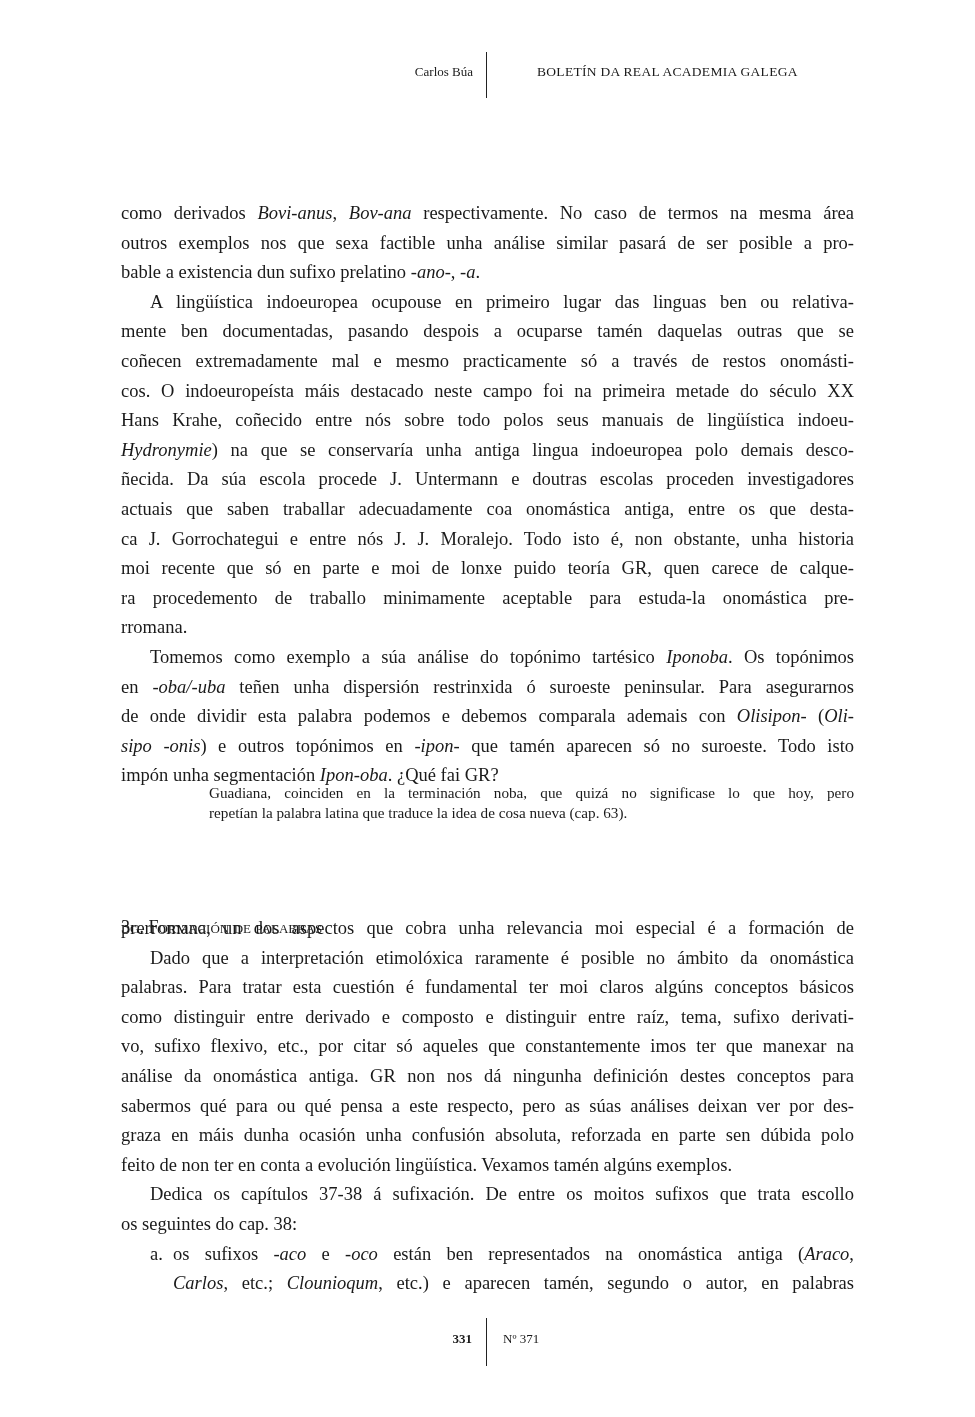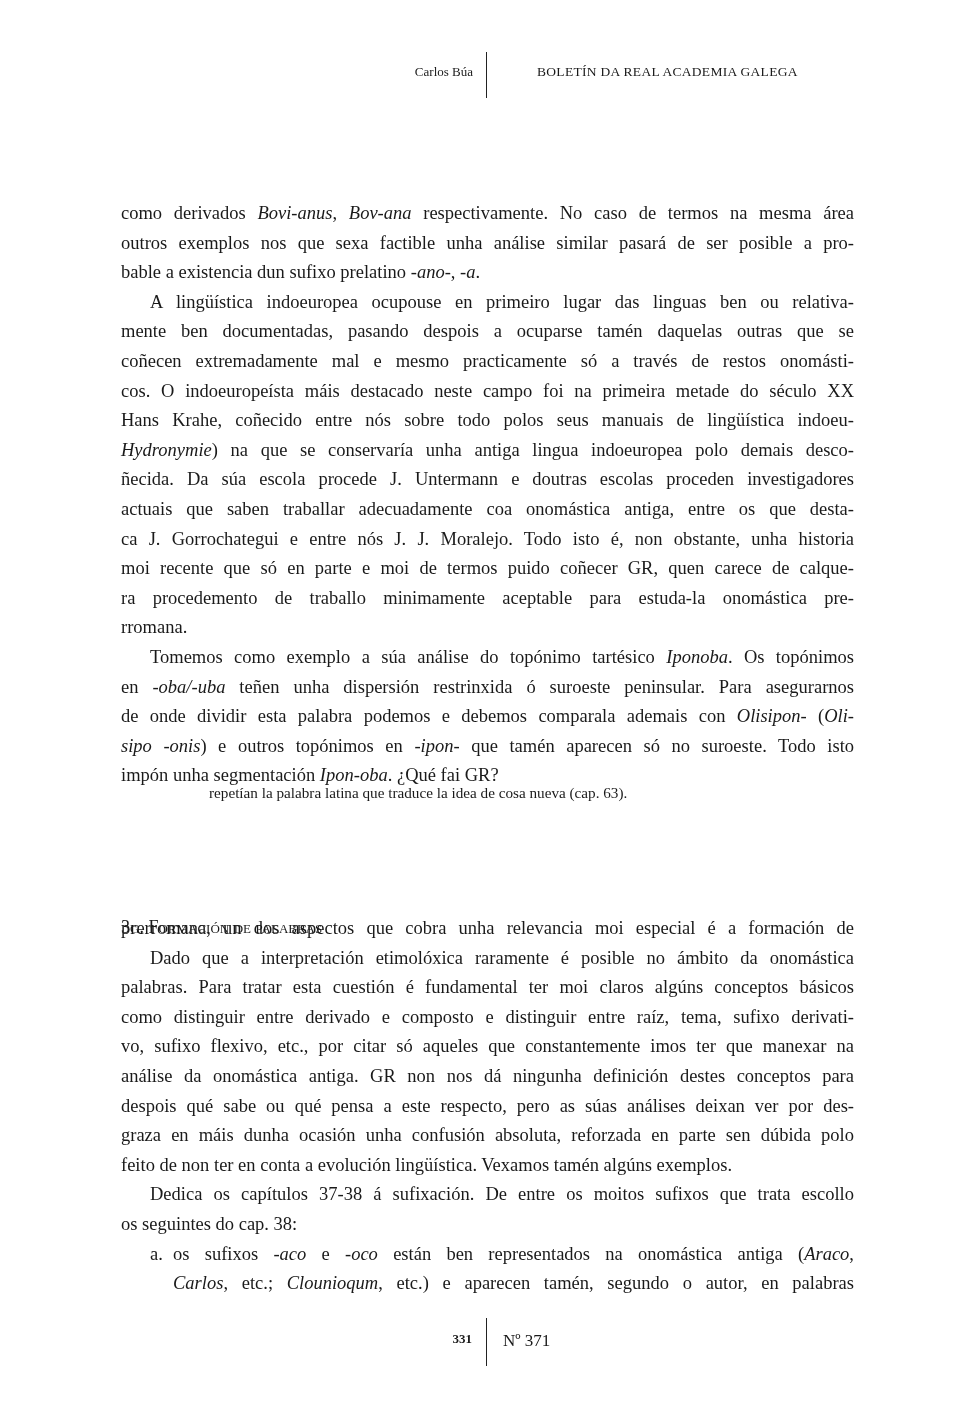--- a/index.html
+++ b/index.html
@@ -13,21 +13,21 @@
   .line { height: 29.6px; line-height: 29.6px; font-size: 18.5px; white-space: nowrap; }
   .j { text-align: justify; text-align-last: justify; }
   .l { text-align: left; }
   .ind { padding-left: 29px; }
   .quote { position: absolute; left: 209px; width: 645px; top: 783px; }
   .qline { height: 20px; line-height: 20px; font-size: 15.2px; white-space: nowrap; }
   .heading { position: absolute; left: 121px; top: 917px; font-size: 18px; font-variant: small-caps; }
   .footer { position: absolute; top: 1318px; left: 0; width: 975px; height: 48px; }
   .ftr-page { position: absolute; right: 503px; top: 13px; font-size: 13px; font-weight: bold; }
   .ftr-rule { position: absolute; left: 486px; top: 0; width: 1px; height: 48px; background: #222; }
-  .ftr-num { position: absolute; left: 503px; top: 13px; font-size: 17px; }
+  .ftr-num { position: absolute; left: 503px; top: 13px; font-size: 13px; }
   i { font-style: italic; }
   .list-line { padding-left: 52px; }
   .list-first { position: relative; }
   .marker { position: absolute; left: 29px; }
 </style>
 </head>
 <body>
 
 <div class="header">
   <span class="hdr-author">Carlos Búa</span>
@@ -41,44 +41,45 @@
     <div class="line l">bable a existencia dun sufixo prelatino <i>-ano-</i>, <i>-a</i>.</div>
     <div class="line j ind">A lingüística indoeuropea ocupouse en primeiro lugar das linguas ben ou relativa-</div>
     <div class="line j">mente ben documentadas, pasando despois a ocuparse tamén daquelas outras que se</div>
     <div class="line j">coñecen extremadamente mal e mesmo practicamente só a través de restos onomásti-</div>
     <div class="line j">cos. O indoeuropeísta máis destacado neste campo foi na primeira metade do século XX</div>
     <div class="line j">Hans Krahe, coñecido entre nós sobre todo polos seus manuais de lingüística indoeu-</div>
     <div class="line j"><i>Hydronymie</i>) na que se conservaría unha antiga lingua indoeuropea polo demais desco-</div>
     <div class="line j">ñecida. Da súa escola procede J. Untermann e doutras escolas proceden investigadores</div>
     <div class="line j">actuais que saben traballar adecuadamente coa onomástica antiga, entre os que desta-</div>
     <div class="line j">ca J. Gorrochategui e entre nós J. J. Moralejo. Todo isto é, non obstante, unha historia</div>
-    <div class="line j">moi recente que só en parte e moi de termos puido coñecer GR, quen carece de calque-</div>
+    <div class="line j">moi recente que só en parte e moi de lonxe puido teoría GR, quen carece de calque-</div>
     <div class="line j">ra procedemento de traballo minimamente aceptable para estuda-la onomástica pre-</div>
     <div class="line l">rromana.</div>
     <div class="line j ind">Tomemos como exemplo a súa análise do topónimo tartésico <i>Iponoba</i>. Os topónimos</div>
     <div class="line j">en <i>-oba/-uba</i> teñen unha dispersión restrinxida ó suroeste peninsular. Para asegurarnos</div>
     <div class="line j">de onde dividir esta palabra podemos e debemos comparala ademais con <i>Olisipon-</i> (<i>Oli-</i></div>
     <div class="line j"><i>sipo -onis</i>) e outros topónimos en <i>-ipon-</i> que tamén aparecen só no suroeste. Todo isto</div>
     <div class="line l">impón unha segmentación <i>Ipon-oba</i>. ¿Qué fai GR?</div>
   </div>
 
 <div class="quote" id="quote">
+    <div class="qline j">Guadiana, coinciden en la terminación noba, que quizá no significase lo que hoy, pero</div>
     <div class="qline l">repetían la palabra latina que traduce la idea de cosa nueva (cap. 63).</div>
   </div>
 
 <div class="heading">3g. Formación de palabras</div>
 
 <div class="text" id="block2" style="top:914px;">
     <div class="line j">prerromana, un dos aspectos que cobra unha relevancia moi especial é a formación de</div>
     <div class="line j ind">Dado que a interpretación etimolóxica raramente é posible no ámbito da onomástica</div>
     <div class="line j">palabras. Para tratar esta cuestión é fundamental ter moi claros algúns conceptos básicos</div>
     <div class="line j">como distinguir entre derivado e composto e distinguir entre raíz, tema, sufixo derivati-</div>
     <div class="line j">vo, sufixo flexivo, etc., por citar só aqueles que constantemente imos ter que manexar na</div>
     <div class="line j">análise da onomástica antiga. GR non nos dá ningunha definición destes conceptos para</div>
-    <div class="line j">despois qué sabe ou qué pensa a este respecto, pero as súas análises deixan ver por des-</div>
+    <div class="line j">sabermos qué para ou qué pensa a este respecto, pero as súas análises deixan ver por des-</div>
     <div class="line j">graza en máis dunha ocasión unha confusión absoluta, reforzada en parte sen dúbida polo</div>
     <div class="line l">feito de non ter en conta a evolución lingüística. Vexamos tamén algúns exemplos.</div>
     <div class="line j ind">Dedica os capítulos 37-38 á sufixación. De entre os moitos sufixos que trata escollo</div>
     <div class="line l">os seguintes do cap. 38:</div>
     <div class="line j list-line list-first"><span class="marker">a.</span><span>os sufixos <i>-aco</i> e <i>-oco</i> están ben representados na onomástica antiga (<i>Araco</i>,</span></div>
     <div class="line j list-line"><i>Carlos</i>, etc.; <i>Clounioqum</i>, etc.) e aparecen tamén, segundo o autor, en palabras</div>
   </div>
 
 <div class="footer">
   <span class="ftr-page">331</span>

